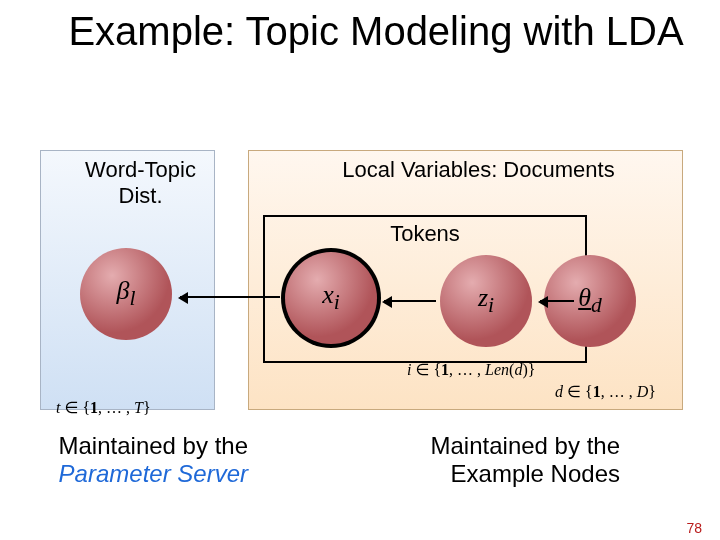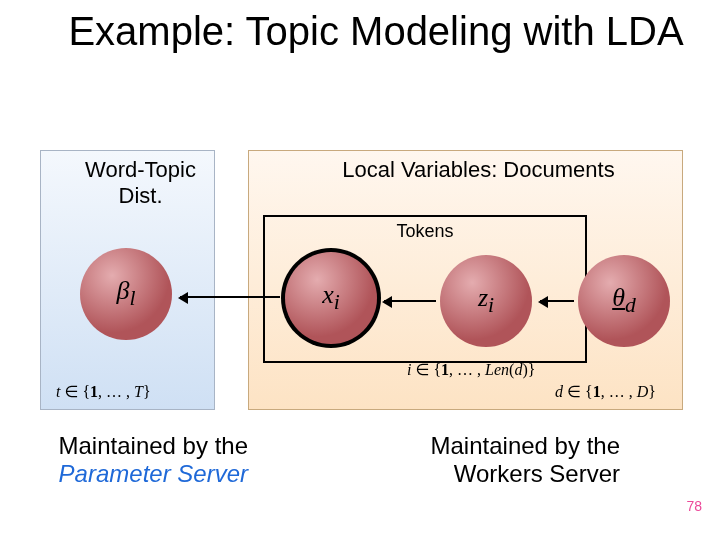--- a/index.html
+++ b/index.html
@@ -9,44 +9,44 @@
   .box { position: absolute; border: 1px solid #888; padding-left: 26px; }
   .blue-box { left: 40px; top: 150px; width: 175px; height: 260px;
               background: linear-gradient(to bottom, #f4f8fd, #cfe0f4);
               border-color: #a8b4c5; }
   .orange-box { left: 248px; top: 150px; width: 435px; height: 260px;
                 background: linear-gradient(to bottom, #fff7ef, #fde3c4);
                 border-color: #c8a97d; }
   .box-title { text-align: center; font-size: 22px; margin-top: 6px; }
   .inner-box { position: absolute; left: 14px; top: 64px; width: 324px; height: 148px;
                border: 2px solid #000; background: transparent; }
-  .inner-label { position: absolute; top: 4px; left: 0; width: 100%; text-align: center; font-size: 18px; }
+  .inner-label { position: absolute; top: 4px; left: 0; width: 100%; text-align: center; font-size: 22px; }
   .node { position: absolute; width: 92px; height: 92px; border-radius: 50%;
           background: radial-gradient(circle at 35% 30%, #e4acaf, #b05459 65%);
           display: flex; align-items: center; justify-content: center;
           font-family: "Times New Roman", serif; font-size: 26px; color: #000; }
   .node-beta { left: 80px; top: 248px; }
   .node-xi-outer { position: absolute; left: 281px; top: 248px; width: 100px; height: 100px; border-radius: 50%; background: #000; }
   .node-xi { left: 285px; top: 252px; }
   .node-zi { left: 440px; top: 255px; }
-  .node-theta { left: 578px; top: 255px; text-decoration: underline; }
+  .node-theta { left: 544px; top: 255px; text-decoration: underline; }
   .arrow { position: absolute; height: 0; border-top: 2px solid #000; }
   .arrow::before { content: ""; position: absolute; left: -2px; top: -6px; border: 6px solid transparent; border-left: 0; border-right: 10px solid #000; }
   .ar1 { left: 180px; top: 296px; width: 100px; }
   .ar2 { left: 384px; top: 300px; width: 52px; }
   .ar3 { left: 540px; top: 300px; width: 34px; }
   .math { position: absolute; font-family: Liberation Serif, serif; font-size: 16px; }
-  .m-t { left: 56px; top: 382px; }
+  .m-t { left: 56px; top: 398px; }
   .m-i { left: 407px; top: 360px; }
   .m-d { left: 555px; top: 382px; }
   .caption { position: absolute; font-size: 24px; text-align: right; }
   .cap-left { left: 18px; top: 432px; width: 230px; }
   .cap-right { left: 320px; top: 432px; width: 300px; }
   .cap-left .hl { color: #1f69d8; font-style: italic; }
-  .pagenum { position: absolute; right: 18px; bottom: 26px; font-size: 14px; color: #ec4899; }
+  .pagenum { position: absolute; right: 18px; bottom: 4px; font-size: 14px; color: #b91c1c; }
   .italic { font-style: italic; }
   .bold { font-weight: bold; }
 </style>
 </head>
 <body>
 
 <div class="slide">
 
   <div class="title">Example: Topic Modeling with LDA</div>
 
@@ -92,17 +92,17 @@
     <span class="italic">d</span> ∈ {<span class="bold">1</span>, … , <span class="italic">D</span>}
   </div>
 
   <div class="caption cap-left">
     <div>Maintained by the</div>
     <div class="hl">Parameter Server</div>
   </div>
 
   <div class="caption cap-right">
     <div>Maintained by the</div>
-    <div>Workers Server</div>
+    <div>Example Nodes</div>
   </div>
 
   <div class="pagenum">78</div>
 </div>
 
 </body></html>

